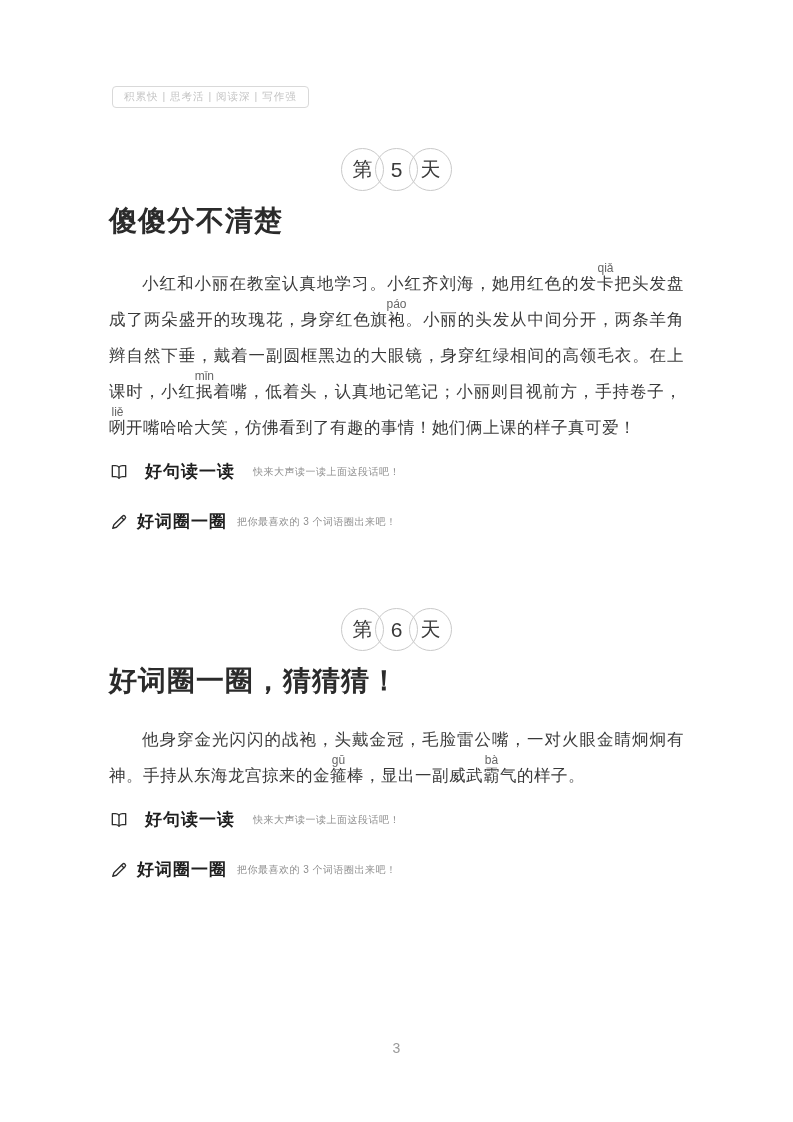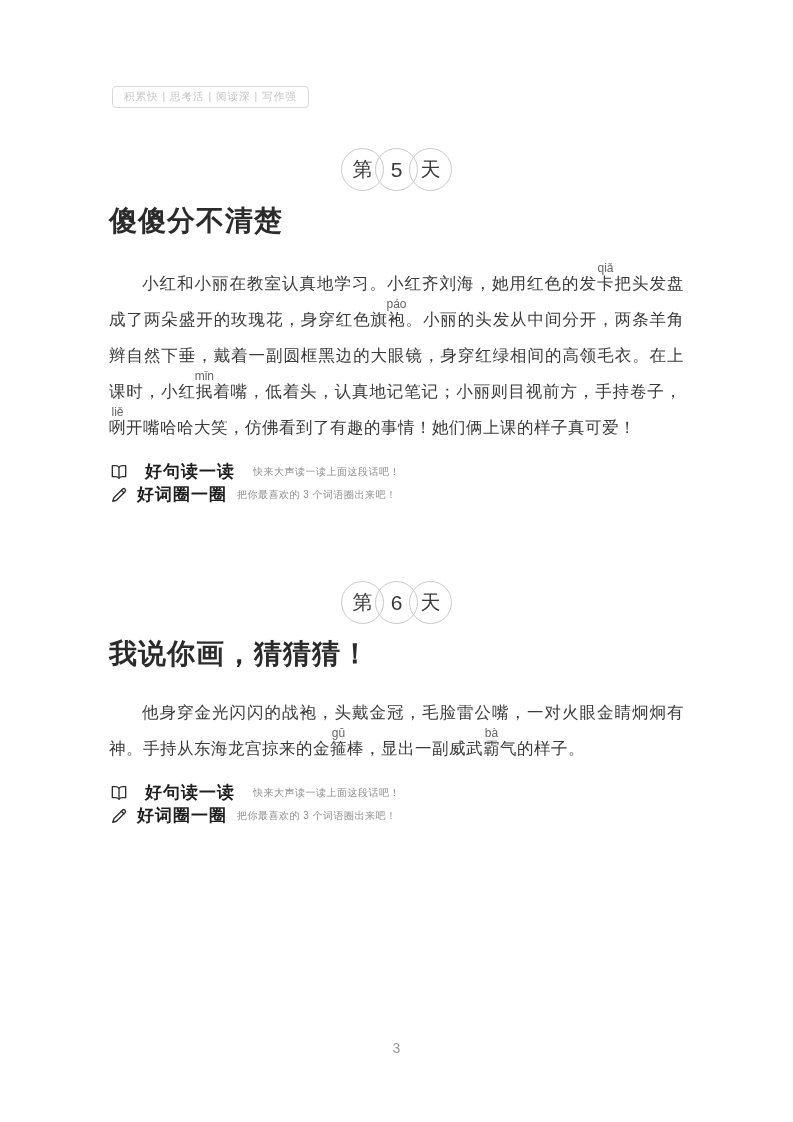--- a/index.html
+++ b/index.html
@@ -77,20 +77,21 @@
   .para rt {
     font-family: "Liberation Sans", sans-serif;
     font-size: 12px;
     color: #666666;
     letter-spacing: 0;
   }
 
   .prompt-row {
     display: flex;
     align-items: center;
+    margin-top: 27px;
   }
   .sec1 .prompt-row.first, .sec2 .prompt-row.first { margin-top: 14px; gap: 8px; }
   .prompt-icon {
     width: 20px;
     height: 20px;
     flex: 0 0 auto;
     margin-right: 8px;
     display: inline-flex;
   }
   .prompt-icon svg { width: 20px; height: 20px; stroke: #2e2e2e; fill: none; stroke-width: 1.6; stroke-linecap: round; stroke-linejoin: round; }
@@ -170,21 +171,21 @@
         <div class="circle">
             <span>第</span>
           </div>
         <div class="circle mid">
             <span>6</span>
           </div>
         <div class="circle">
             <span>天</span>
           </div>
       </div>
-      <div class="section-title">我说你画，猜猜猜！</div>
+      <div class="section-title">好词圈一圈，猜猜猜！</div>
       <div class="para">他身穿金光闪闪的战袍，头戴金冠，毛脸雷公嘴，一对火眼金睛炯炯有神。手持从东海龙宫掠来的金<ruby>箍<rt>gū</rt></ruby>棒，显出一副威武<ruby>霸<rt>bà</rt></ruby>气的样子。</div>
 
       <div class="prompt-row first">
         <span class="prompt-icon">
           <svg viewBox="0 0 24 24">
               <path d="M12 6.2C10.9 5 9.4 4.4 7.8 4.4H4v13.2h3.8c1.6 0 3.1.6 4.2 1.8 1.1-1.2 2.6-1.8 4.2-1.8H20V4.4h-3.8c-1.6 0-3.1.6-4.2 1.8z"></path>
               <path d="M12 6.2v13.2"></path>
             </svg>
         </span>
         <span class="prompt-label">好句读一读</span>

